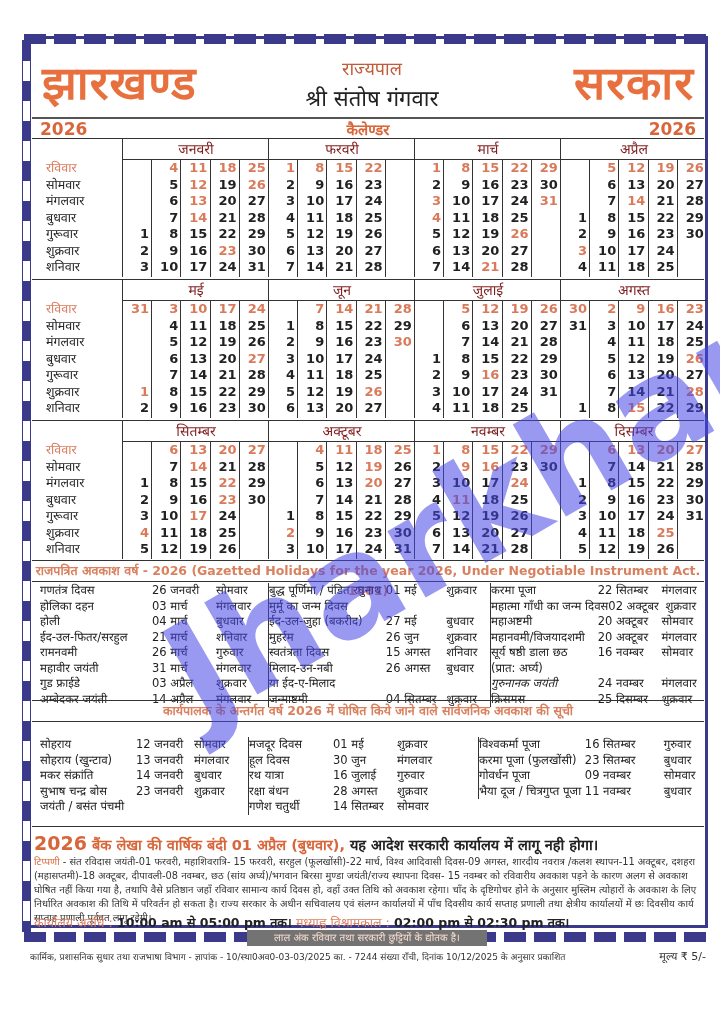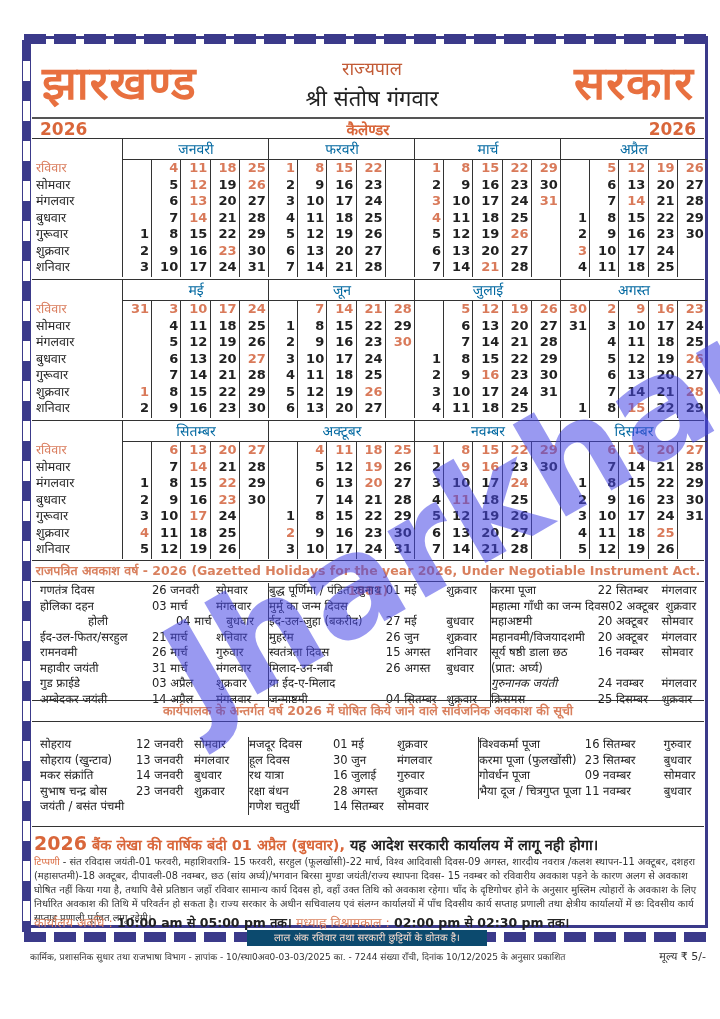--- a/index.html
+++ b/index.html
@@ -14,39 +14,39 @@
   .title-left{left:10px;}
   .title-right{right:6px;}
   .gov{position:absolute;left:230px;top:6px;width:220px;text-align:center;}
   .gov .role{font-size:18px;color:#c25a35;}
   .gov .name{font-size:22px;color:#222;margin-top:2px;}
   .yearbar{position:absolute;left:32px;top:117px;width:672px;height:20px;border-top:2px solid #555;}
   .yearbar .y{position:absolute;top:0;font-weight:bold;font-size:17px;color:#d9663a;}
   .yearbar .yl{left:8px;} .yearbar .yr{right:8px;}
   .yearbar .cal{position:absolute;left:0;right:0;text-align:center;font-weight:bold;font-size:15px;color:#d9663a;}
   .grid{position:absolute;left:32px;width:672px;border-top:1px solid #333;}
-  .mhead{position:absolute;top:0;height:20px;border-bottom:1px solid #333;border-left:1px solid #333;font-size:14px;text-align:center;line-height:20px;color:#0369a1;}
+  .mhead{position:absolute;top:0;height:20px;border-bottom:1px solid #333;border-left:1px solid #333;font-size:14px;text-align:center;line-height:20px;color:#7f1d1d;}
   .days{position:absolute;left:0;top:21px;width:90px;}
-  .days div{height:16.5px;font-size:12.5px;line-height:16.5px;padding-left:4px;color:#222;}
+  .days div{height:16.5px;font-size:12.5px;line-height:16.5px;padding-left:14px;color:#222;}
   .days div.sun{color:#d97a5a;}
   .col{position:absolute;top:21px;width:30px;border-left:1px solid #333;height:117px;}
   .col div{height:16.5px;font-size:13px;line-height:16.5px;text-align:right;padding-right:4px;font-weight:bold;color:#222;}
   .col div.r{color:#d97a5a;}
   .sect-title{position:absolute;left:32px;width:672px;height:20px;border-top:1px solid #333;border-bottom:1px solid #333;text-align:center;font-size:12.5px;font-weight:bold;color:#d9805e;line-height:20px;}
   .hol{position:absolute;border-left:1px solid #333;}
   .hol .row{display:flex;font-size:11.5px;height:15.5px;line-height:15.5px;color:#222;}
   .hol .row span{white-space:nowrap;}
   .bank{position:absolute;left:34px;top:832px;font-size:14.5px;font-weight:bold;}
   .bank .y{color:#d9663a;font-size:19px;}
   .bank .t1{color:#d9663a;}
   .note{position:absolute;left:34px;top:855px;width:664px;font-size:9.8px;line-height:14px;color:#333;}
   .note .lbl{color:#d9663a;}
   .office{position:absolute;left:34px;top:914px;font-size:12.5px;font-weight:bold;color:#222;}
   .office .lbl{color:#d9805e;font-weight:normal;}
-  .legend{position:absolute;left:247px;top:930px;width:240px;height:16px;background:#0c4a6e;color:#fde0d2;font-size:10px;text-align:center;line-height:16px;}
+  .legend{position:absolute;left:247px;top:930px;width:240px;height:16px;background:#737373;color:#fde0d2;font-size:10px;text-align:center;line-height:16px;}
   .footer{position:absolute;left:30px;top:950px;font-size:9px;color:#333;}
   .price{position:absolute;right:14px;top:948px;font-size:11px;color:#333;}
   .wm{position:absolute;left:150px;top:450px;width:420px;height:260px;transform:rotate(-30deg);color:rgba(70,70,230,0.55);font-size:140px;font-weight:bold;font-family:"DejaVu Sans",sans-serif;pointer-events:none;line-height:260px;text-align:center;}
 </style>
 </head>
 <body>
 
 <div class="dash-top"></div>
 <div class="frame"></div>
 <div class="dash-left"></div>
@@ -661,21 +661,21 @@
         <span style="width: 112px;">गणतंत्र दिवस</span>
         <span style="width: 64px;">26 जनवरी</span>
         <span style="width: 48px;">सोमवार</span>
       </div>
       <div class="row">
         <span style="width: 112px;">होलिका दहन</span>
         <span style="width: 64px;">03 मार्च</span>
         <span style="width: 48px;">मंगलवार</span>
       </div>
       <div class="row">
-        <span style="width: 112px; margin-left: 48px;">होली</span>
+        <span style="width: 112px;">होली</span>
         <span style="width: 64px;">04 मार्च</span>
         <span style="width: 48px;">बुधवार</span>
       </div>
       <div class="row">
         <span style="width: 112px;">ईद-उल-फितर/सरहुल</span>
         <span style="width: 64px;">21 मार्च</span>
         <span style="width: 48px;">शनिवार</span>
       </div>
       <div class="row">
         <span style="width: 112px;">रामनवमी</span>

